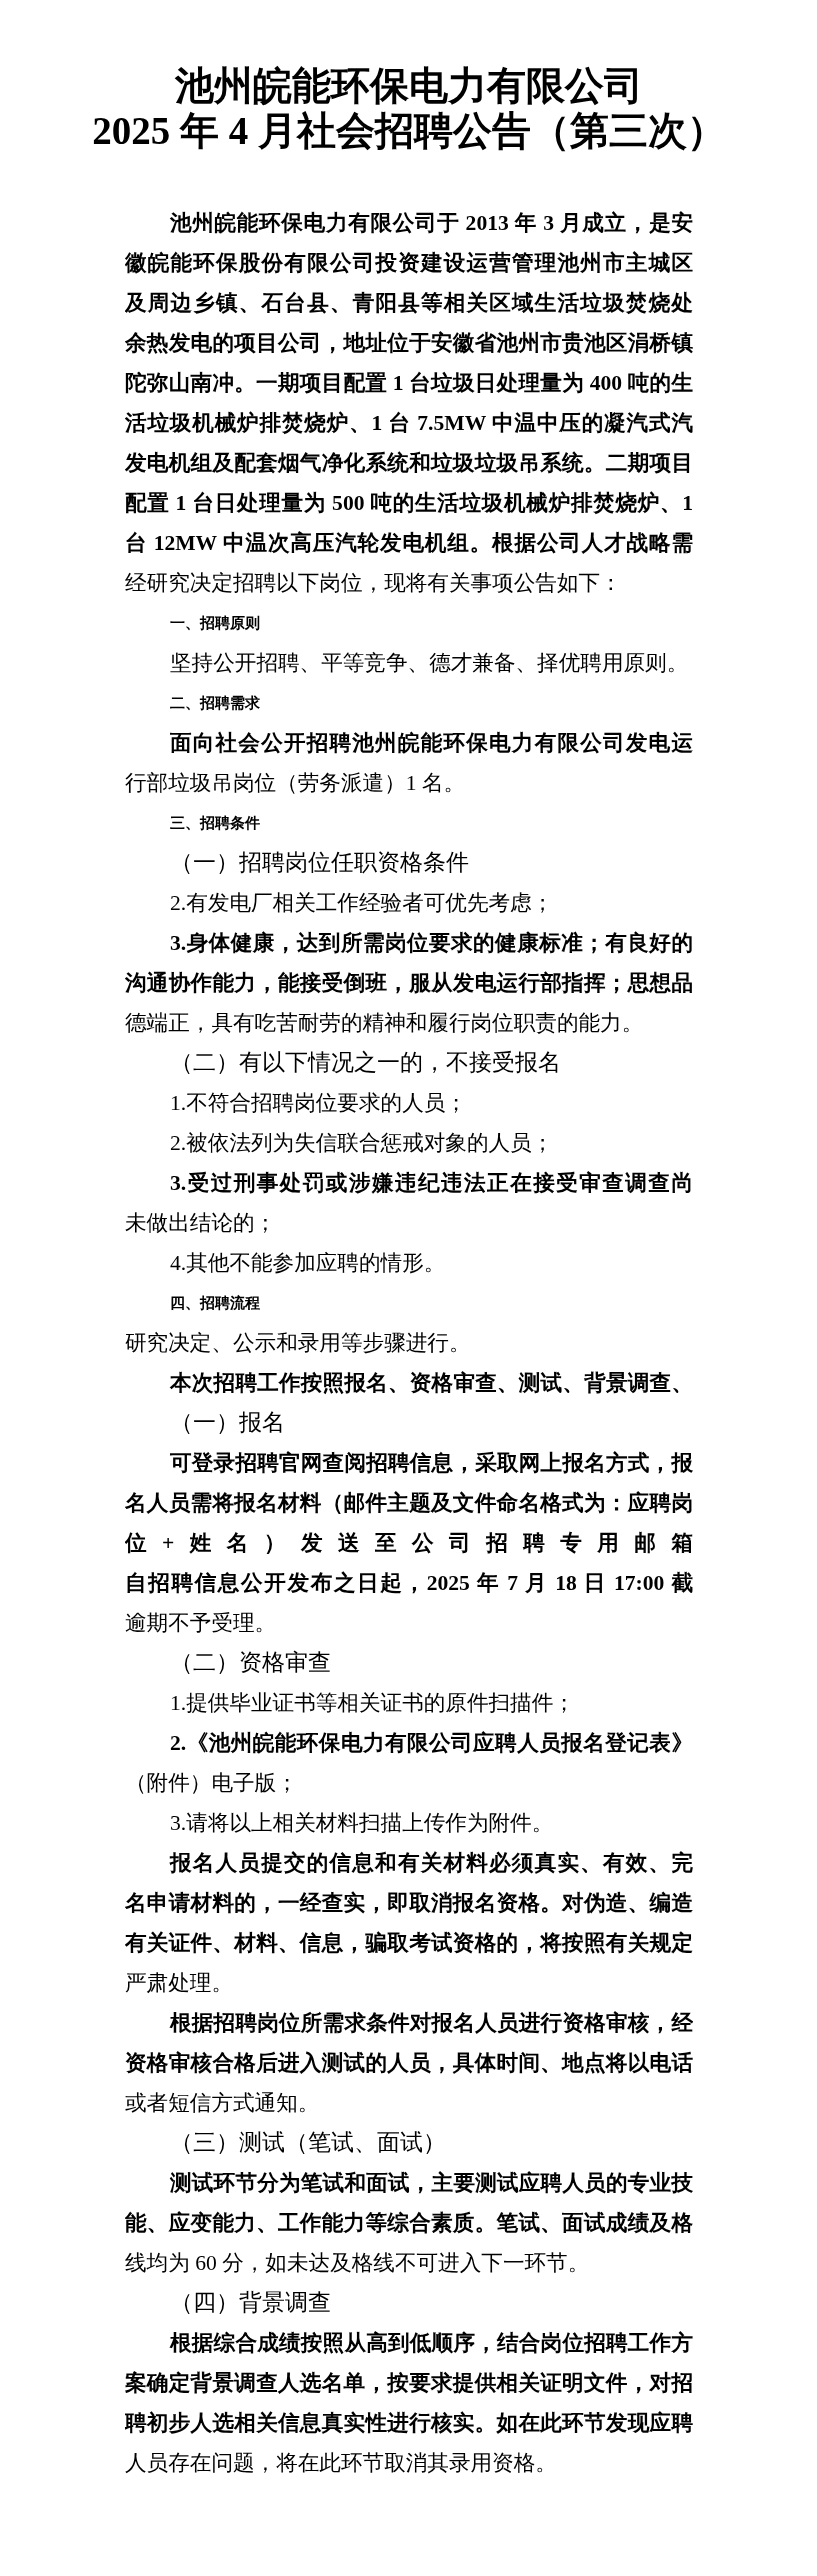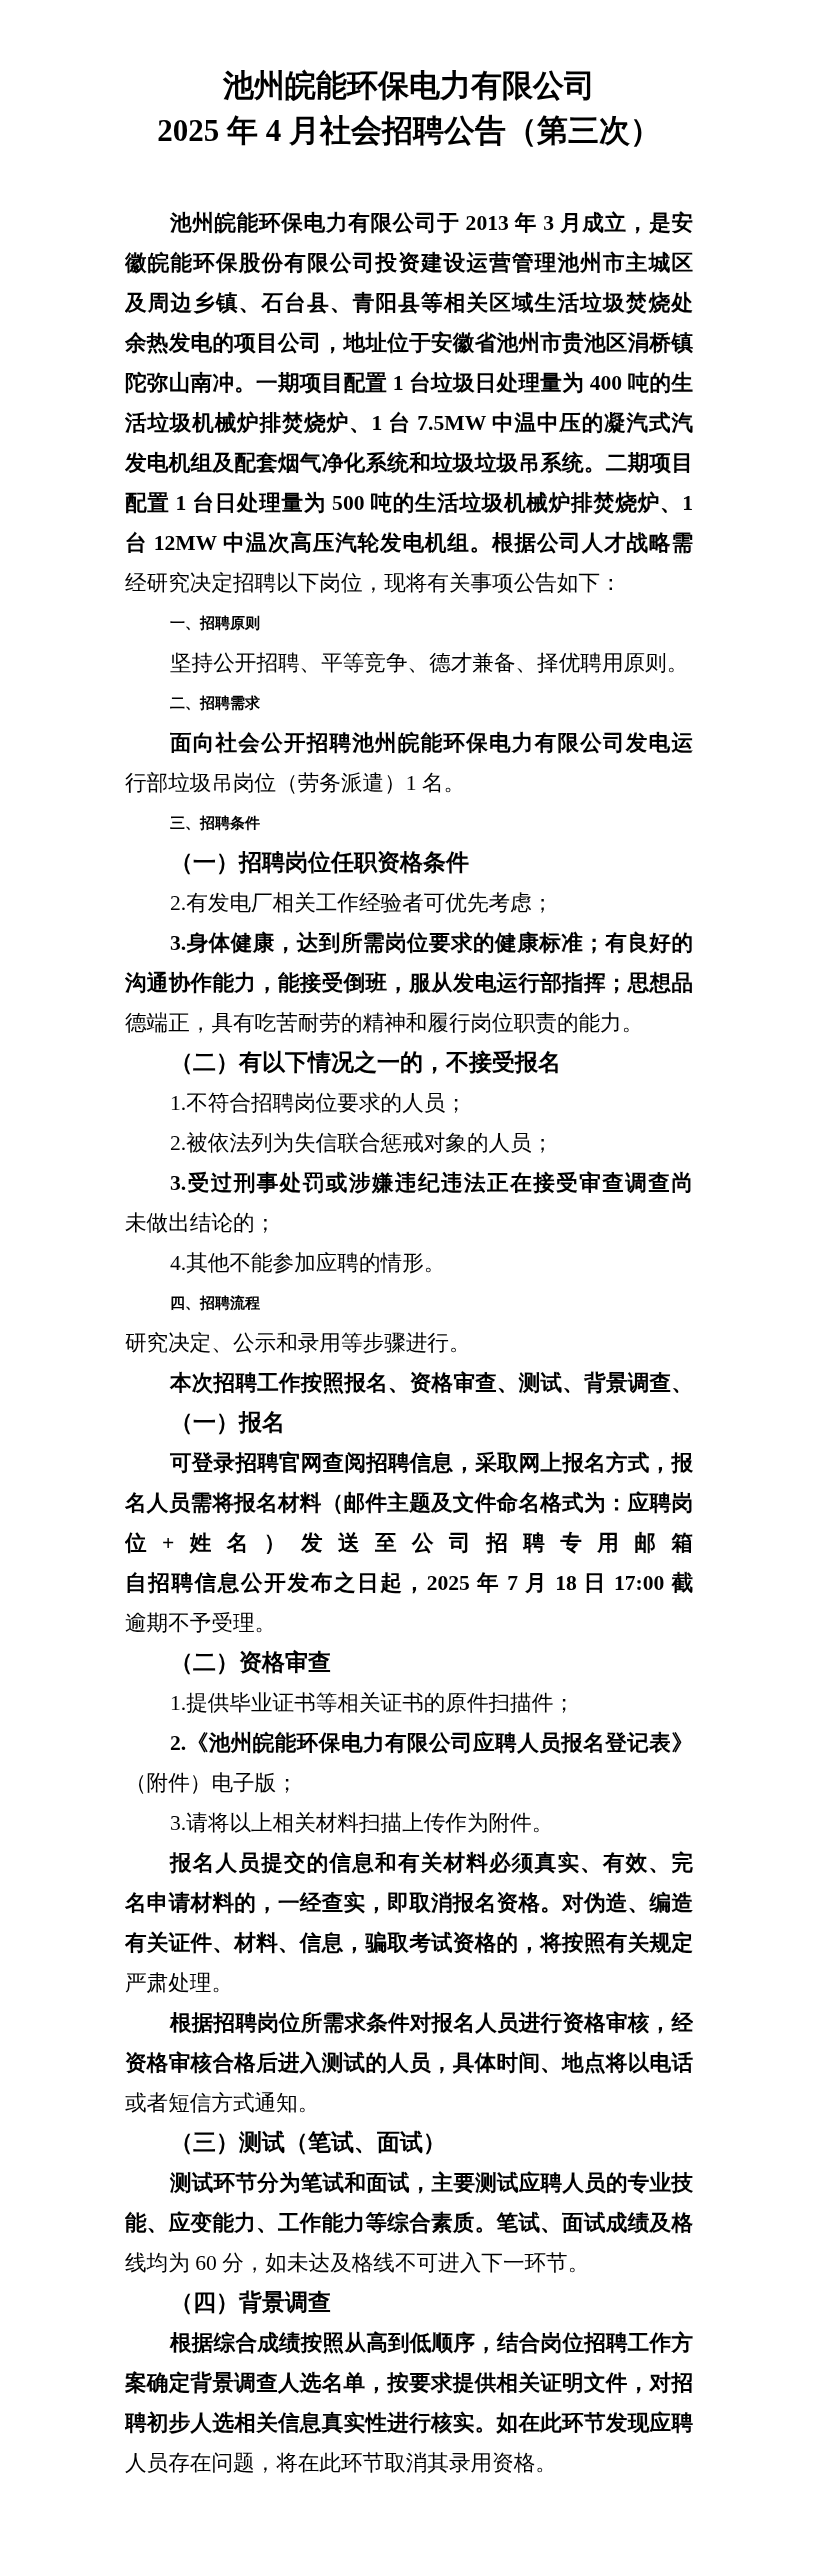--- a/index.html
+++ b/index.html
@@ -7,21 +7,21 @@
     position:relative;
     width:818px;
     height:3735px;
     background:#ffffff;
     color:#000000;
     font-family:"Liberation Serif", serif;
   }
   .doc-title{
     margin:63px 0 0 0;
     text-align:center;
-    font-size:31px;
+    font-size:39px;
     line-height:45px;
     font-weight:bold;
     font-family:"Liberation Serif", serif;
   }
   .doc-body{
     margin:50px 0 0 125px;
     width:568px;
     font-size:21.6px;
   }
   .line{
@@ -36,21 +36,21 @@
     text-align-last:justify;
     font-weight:bold;
   }
   .indent{ text-indent:45px; }
   .heading{
     font-weight:bold;
     font-size:15px;
     font-family:"Liberation Sans", sans-serif;
   }
   .subheading{
-    font-weight:bold;
+    font-weight:normal;
     font-size:23px;
     font-family:"Liberation Serif", serif;
   }
 </style>
 </head>
 <body>
 
 <div class="page">
   <div class="doc-title">
     <div>池州皖能环保电力有限公司</div>

